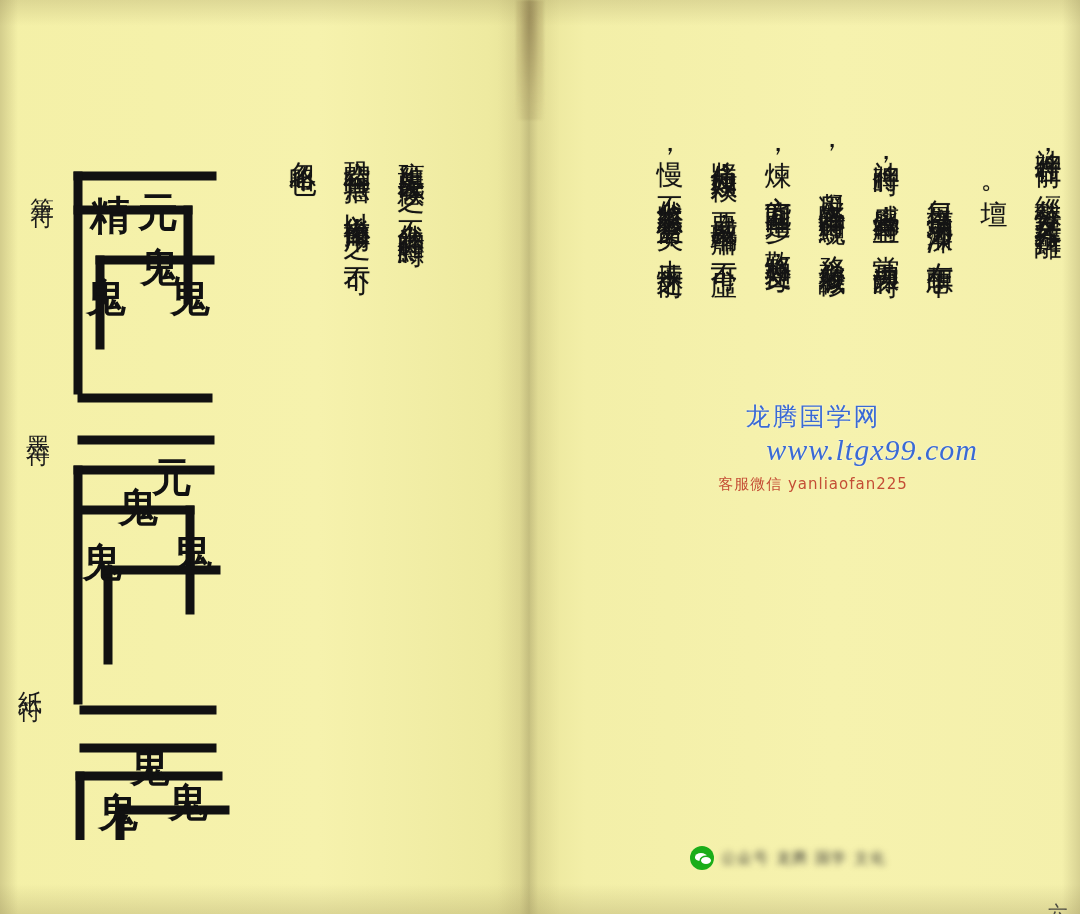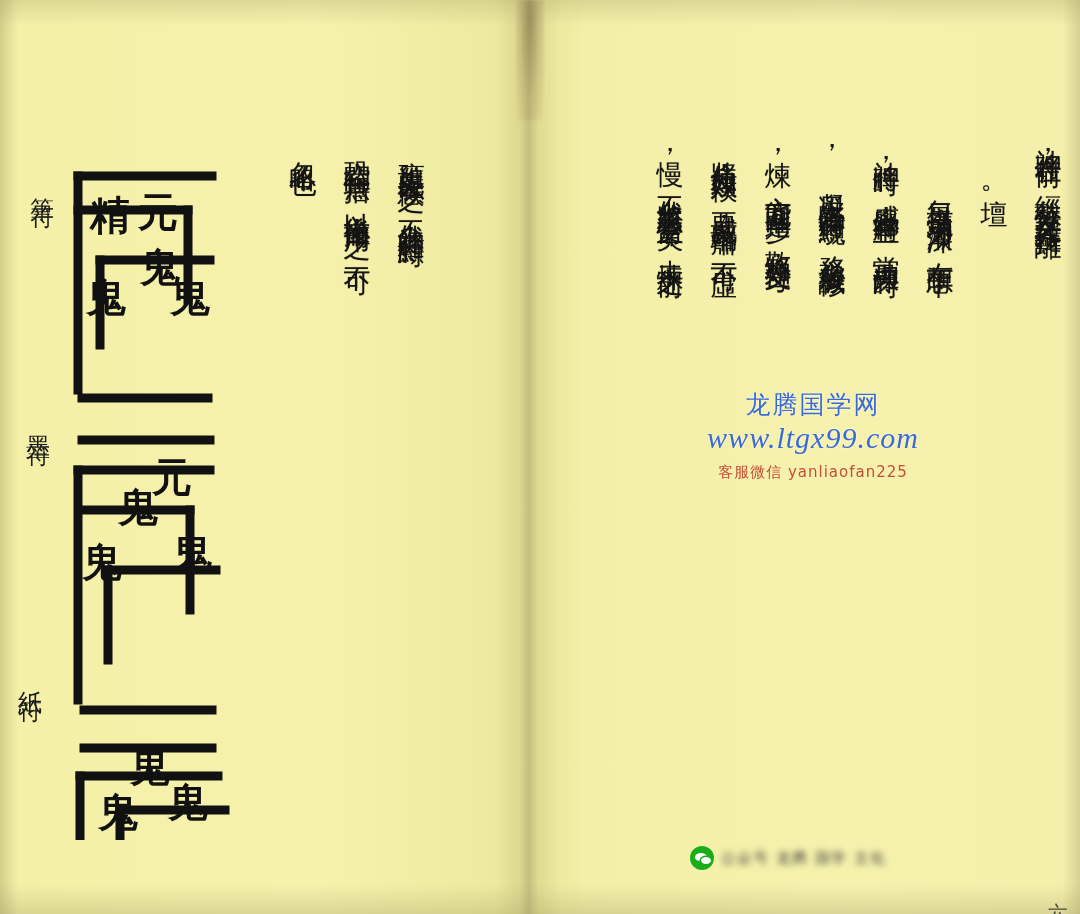--- a/index.html
+++ b/index.html
@@ -131,41 +131,42 @@
     font-family: "DejaVu Serif", "Liberation Serif", serif;
     font-size: 40px;
     color: #111;
     font-weight: 600;
   }
 
   
   .watermark {
     position: absolute;
     left: 648px;
-    top: 388px;
+    top: 400px;
     width: 330px;
     text-align: center;
     pointer-events: none;
   }
   .wm-line1 {
     font-family: "DejaVu Sans", "Liberation Sans", sans-serif;
     font-size: 25px;
     color: #2b5fd9;
     opacity: 0.92;
     letter-spacing: 2px;
     text-shadow: 0 0 2px rgba(255,255,255,0.8);
   }
   .wm-line2 {
     font-family: "Liberation Serif", serif;
     font-size: 30px;
     font-style: italic;
     color: #2b5fd9;
     opacity: 0.92;
     letter-spacing: 1px;
     text-shadow: 0 0 2px rgba(255,255,255,0.8);
+    text-align: right;
   }
   .wm-line3 {
     font-family: "DejaVu Sans", "Liberation Sans", sans-serif;
     font-size: 15px;
     color: #c2452f;
     opacity: 0.95;
     letter-spacing: 1px;
     margin-top: 8px;
   }
 

